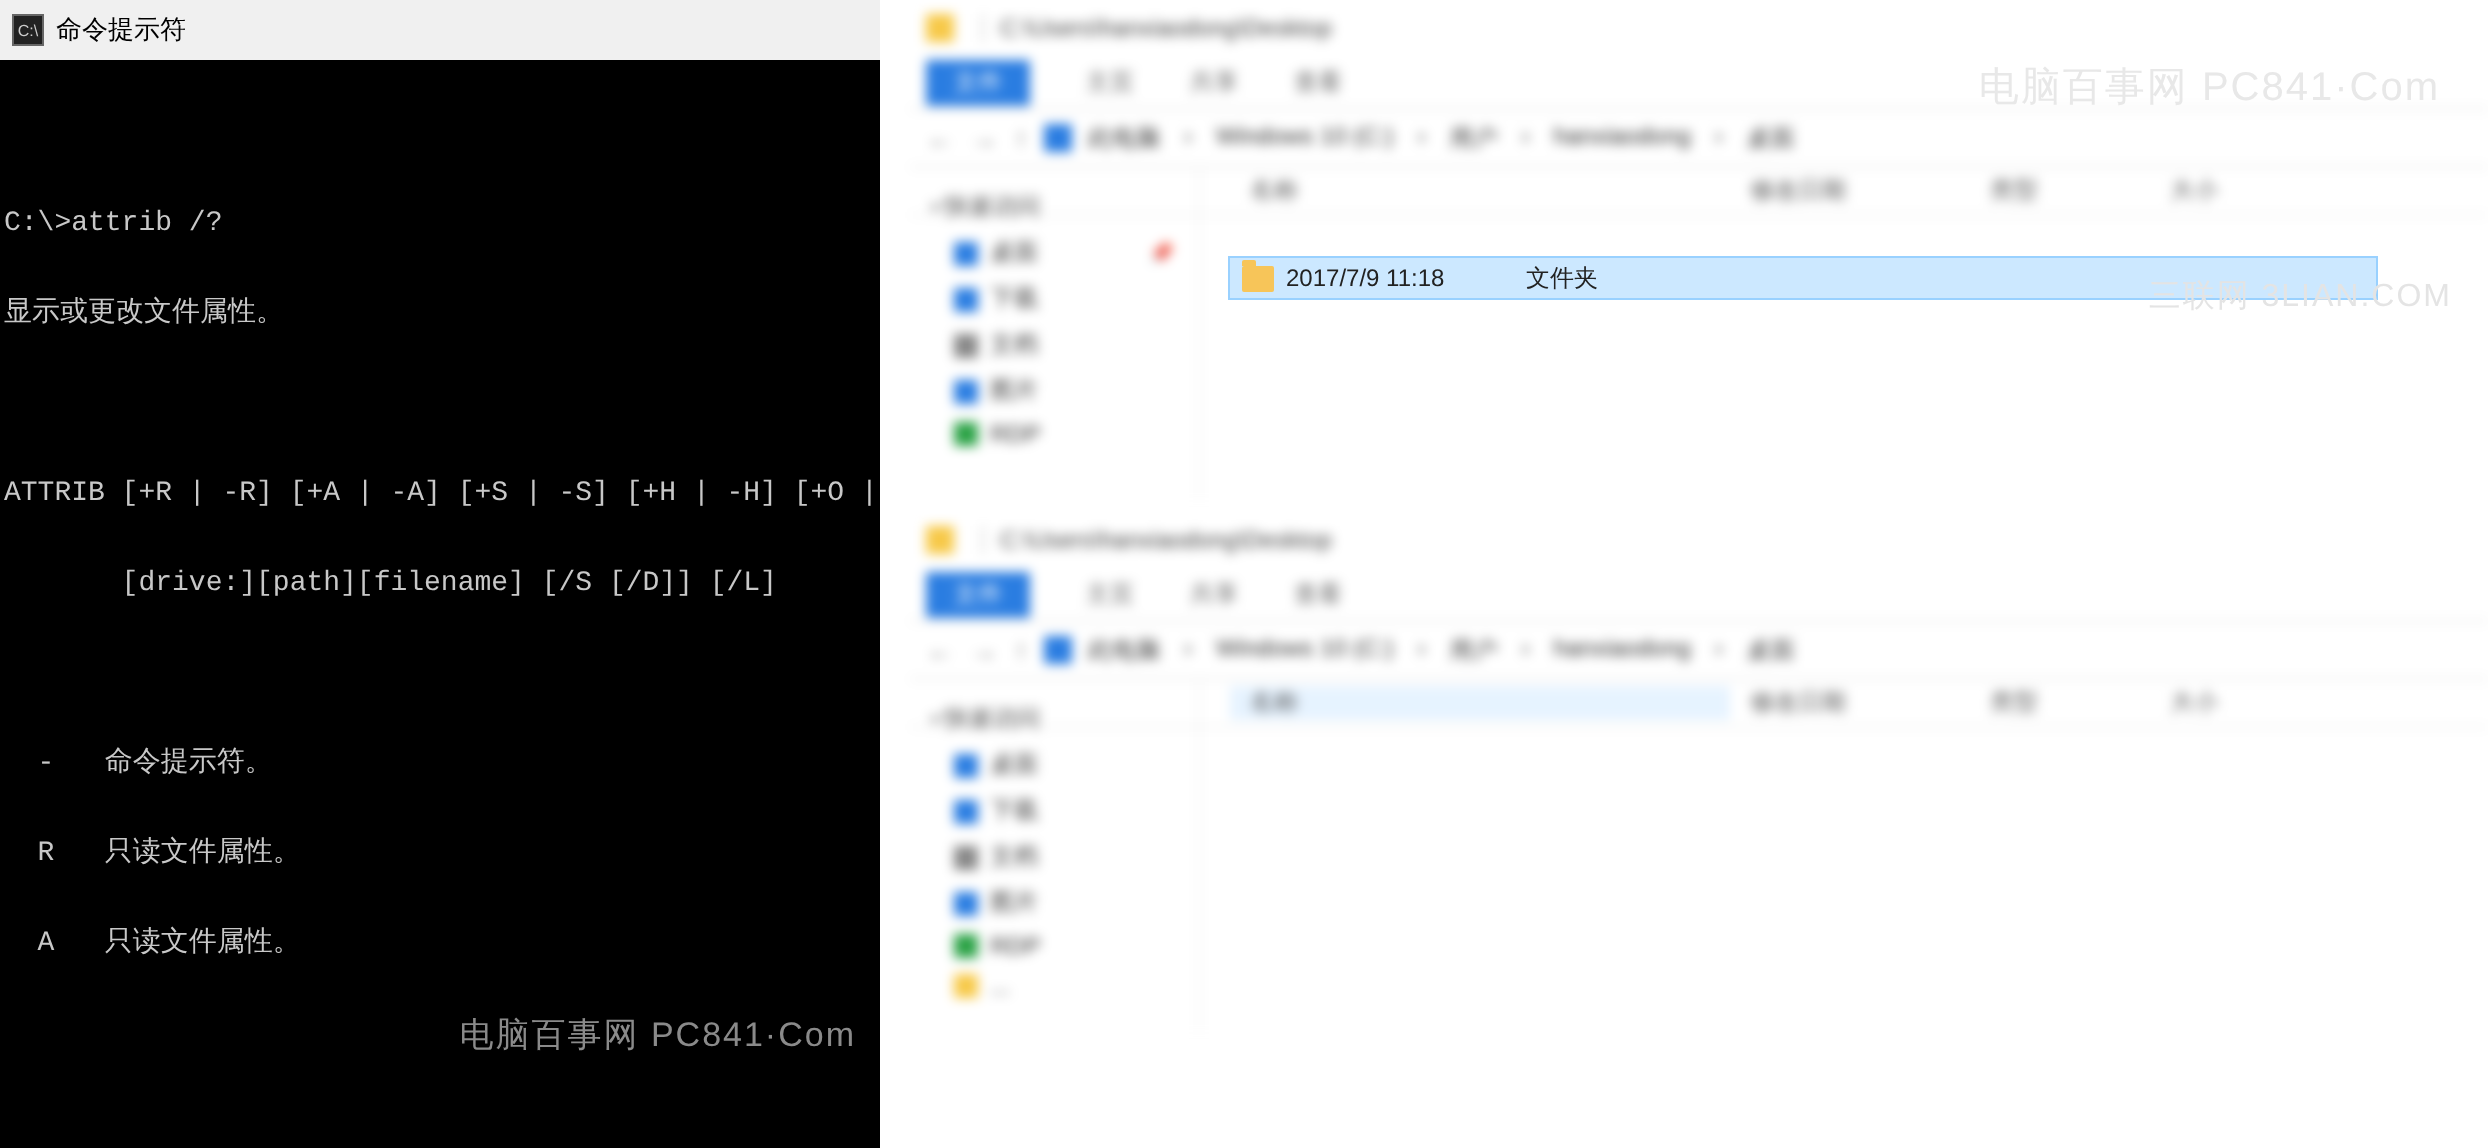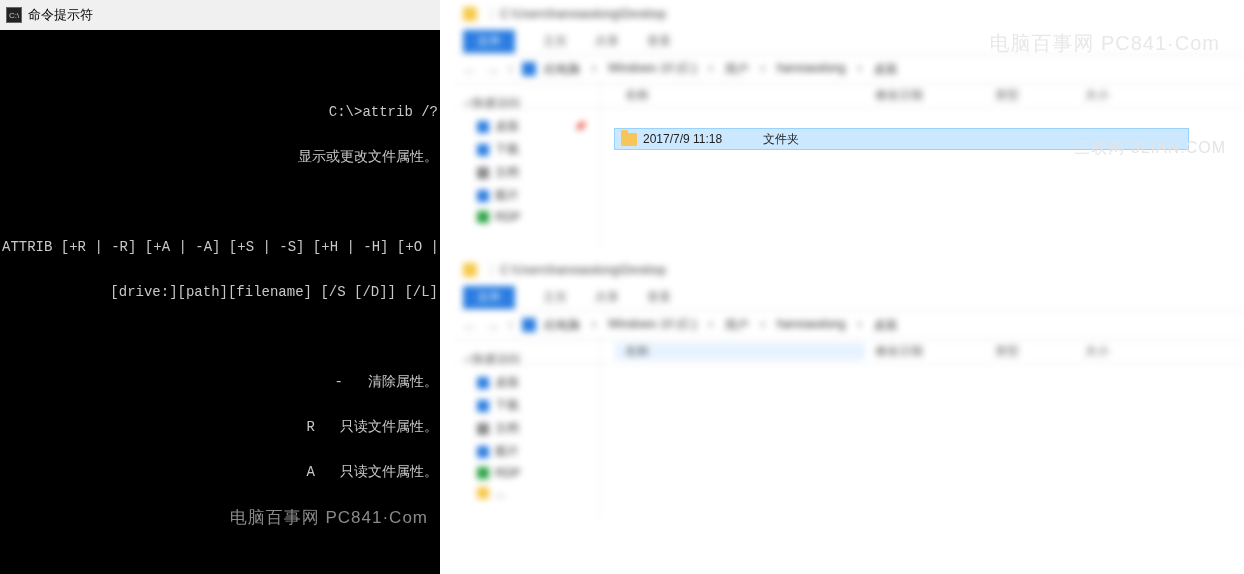--- a/index.html
+++ b/index.html
@@ -16,21 +16,21 @@
 }
 .term-icon {
   width: 16px; height: 16px; background: #222; border: 1px solid #666;
   margin-right: 6px; display: flex; align-items: center; justify-content: center;
   font-size: 8px; color: #ccc;
 }
 .term-body {
   flex: 1; padding: 0 2px; font-family: "NSimSun","SimSun","Courier New",monospace;
   font-size: 14px; line-height: 15px; color: #c8c8c8; white-space: pre; overflow: hidden;
 }
-.term-body div { white-space: pre; text-align: right; }
+.term-body div { white-space: pre; }
 .blank { height: 15px; }
 .watermark-term {
   position: absolute; bottom: 45px; right: 12px; color: #8a8a8a;
   font-size: 17px; font-family: "Microsoft YaHei", sans-serif; letter-spacing: 1px;
 }
 
 
 .explorer {
   position: absolute; filter: blur(3px); background: #fff;
 }
@@ -115,21 +115,21 @@
     <span>命令提示符</span>
   </div>
   <div class="term-body">
     <div class="blank"></div>
     <div>C:\&gt;attrib /?</div>
     <div>显示或更改文件属性。</div>
     <div class="blank"></div>
     <div>ATTRIB [+R | -R] [+A | -A] [+S | -S] [+H | -H] [+O | -O</div>
     <div>       [drive:][path][filename] [/S [/D]] [/L]</div>
     <div class="blank"></div>
-    <div>  -   清除属性。</div>
+    <div>  -   命令提示符。</div>
     <div>  R   只读文件属性。</div>
     <div>  A   只读文件属性。</div>
     
     
     
     
     
     
     
     

